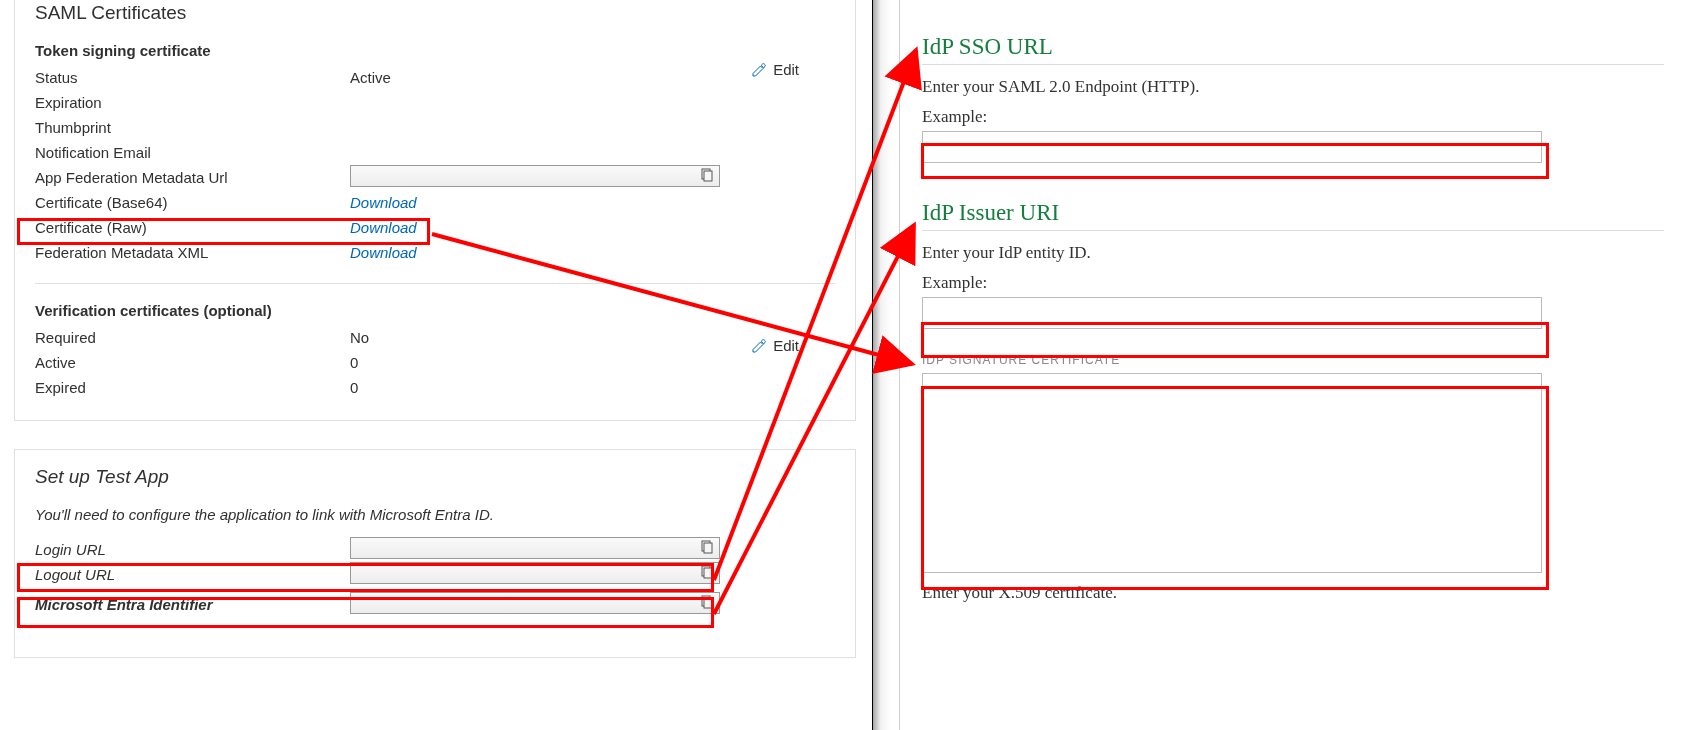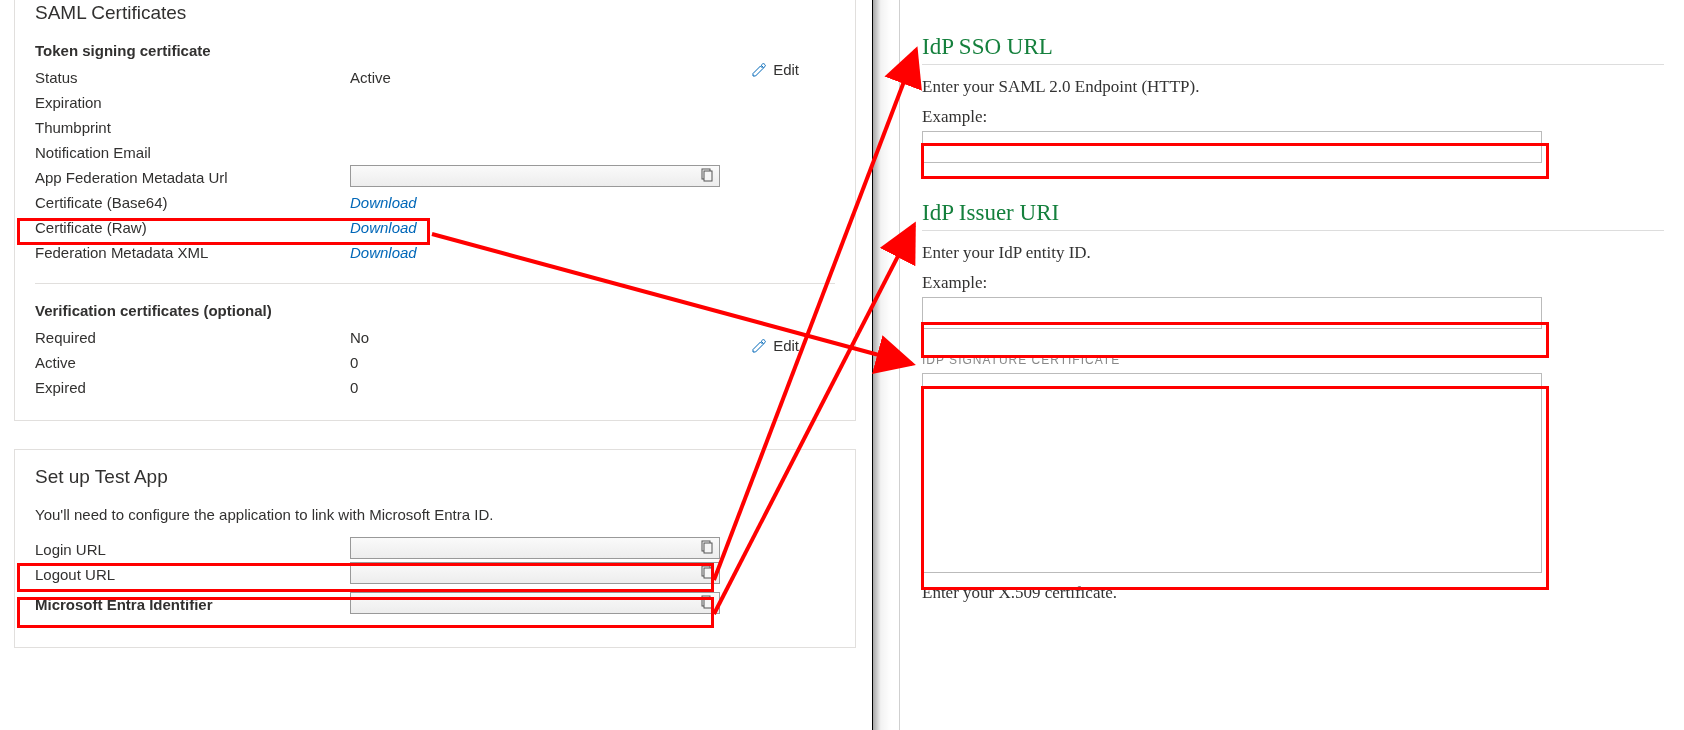--- a/index.html
+++ b/index.html
@@ -201,21 +201,21 @@
     <div class="kv">
       <div class="k">Active</div>
       <div class="v">0</div>
     </div>
     <div class="kv">
       <div class="k">Expired</div>
       <div class="v">0</div>
     </div>
   </div>
 
-  <div class="card" style="padding-bottom:26px;">
+  <div class="card" style="padding-bottom:36px;font-style:italic;">
     <h2>Set up Test App</h2>
     <div class="desc">You'll need to configure the application to link with Microsoft Entra ID.</div>
 
     <div class="kv">
       <div class="k">Login URL</div>
       <div class="v">
         <span class="urlbox">
           <svg class="copy" viewBox="0 0 16 16">
             <rect x="3" y="2" width="8" height="10" fill="none" stroke="#555"></rect>
             <rect x="5" y="4" width="8" height="10" fill="#f6f6f6" stroke="#555"></rect>

